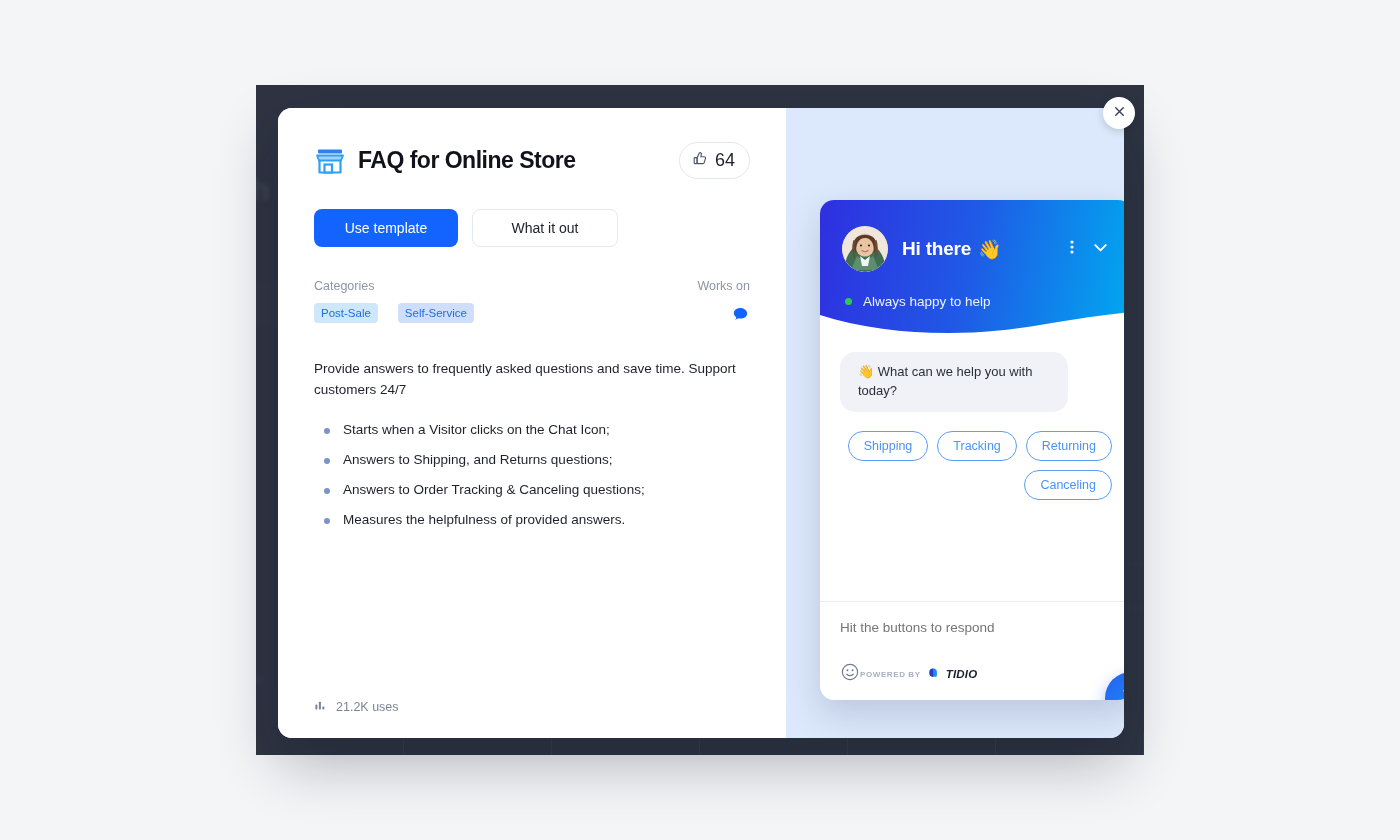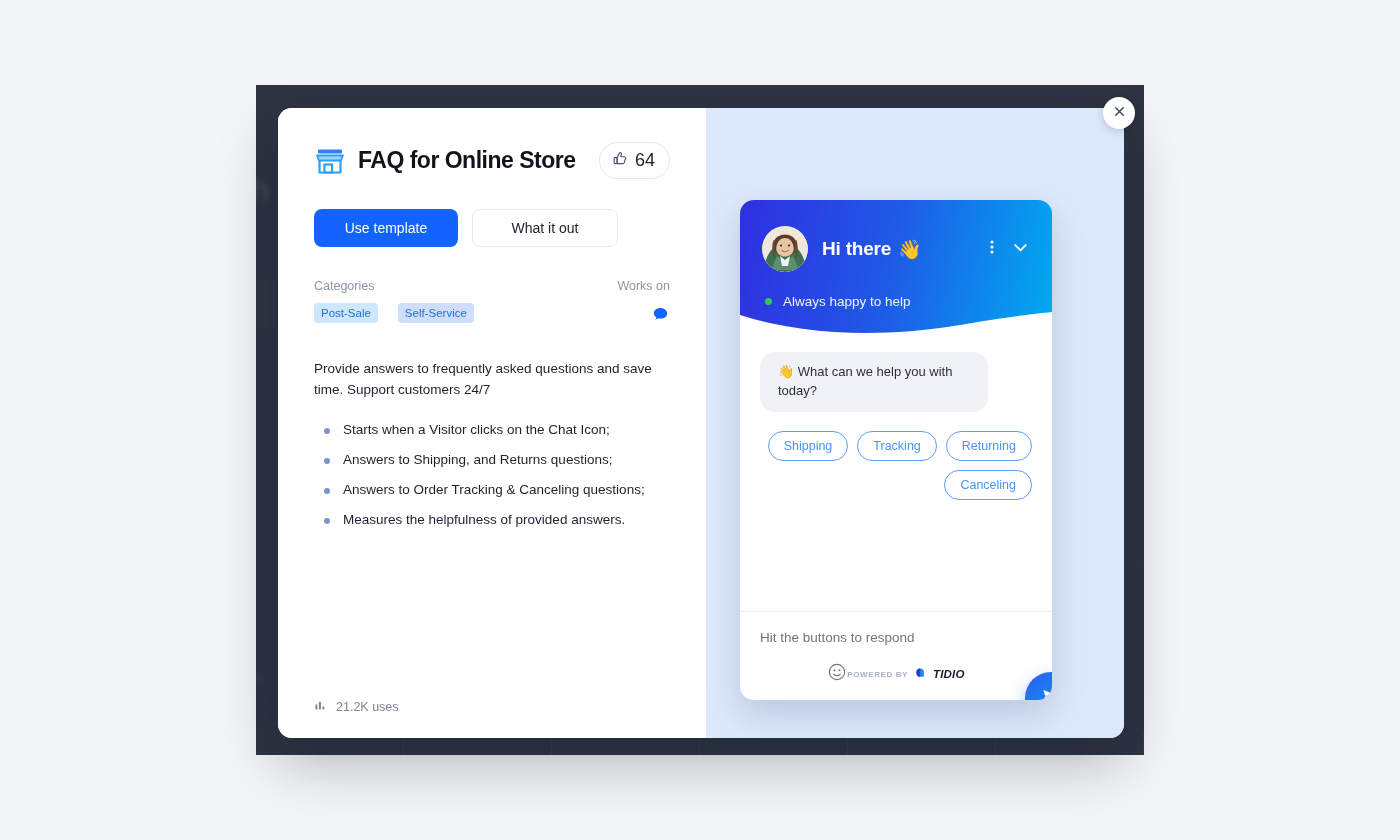--- a/index.html
+++ b/index.html
@@ -62,21 +62,21 @@
     position: absolute;
     left: 278px; top: 108px;
     width: 846px; height: 630px;
     border-radius: 14px;
     background: #ffffff;
     display: flex;
     overflow: hidden;
     box-shadow: 0 24px 60px rgba(15,22,40,.30);
   }
   .modal-left {
-    width: 428px;
+    width: 508px;
     background: #fff;
     padding: 34px 36px 0 36px;
     position: relative;
     display: flex;
     flex-direction: column;
   }
 
   
   .title-row { display: flex; align-items: center; gap: 12px; }
   .store-icon { width: 32px; height: 32px; flex: none; }
@@ -246,22 +246,22 @@
     padding: 16px 20px 14px 20px;
     flex: none;
   }
   .chat-input {
     font-size: 13.5px; color: #ec4899;
     border: none; outline: none; width: 100%;
     background: transparent;
     font-family: "Liberation Sans", sans-serif;
   }
   .footer-row {
-    display: flex; align-items: center; justify-content: center;
-    margin-top: 16px;
+    display: flex; align-items: center; justify-content: flex-start;
+    margin-top: 26px;
   }
   .powered {
     display: flex; align-items: center; gap: 6px;
   }
   .powered-by {
     font-size: 8px; letter-spacing: .6px; color: #a8b0c0; font-weight: 700;
   }
   .tidio-word { font-size: 11.5px; font-weight: 800; color: #1b2030; letter-spacing: .2px; font-style: italic; }
 
   .send-btn {

